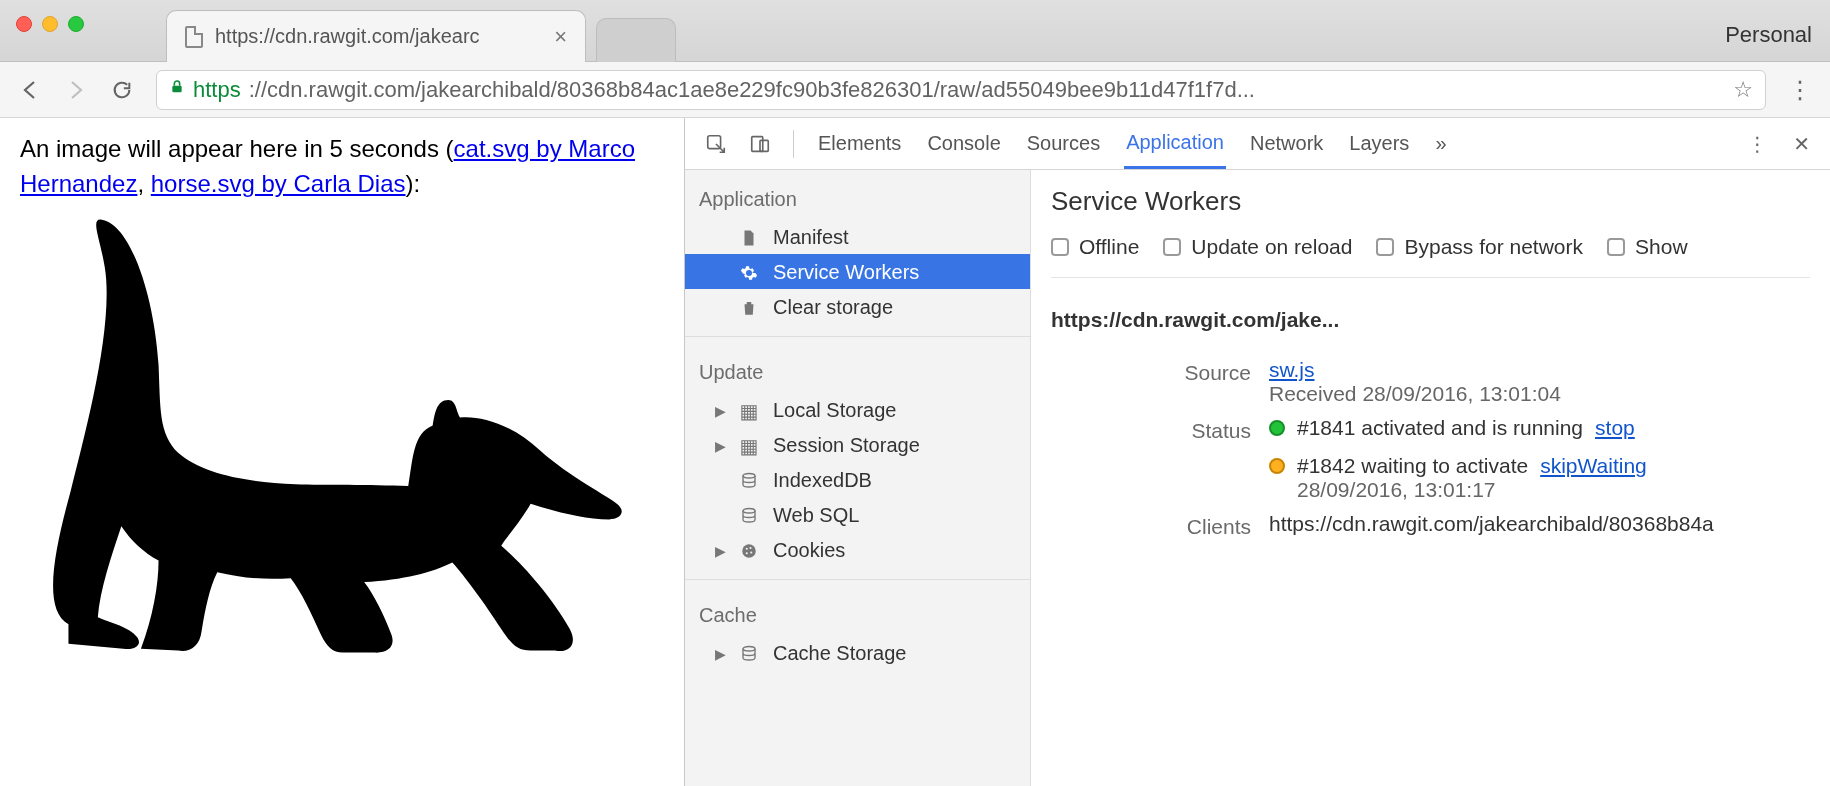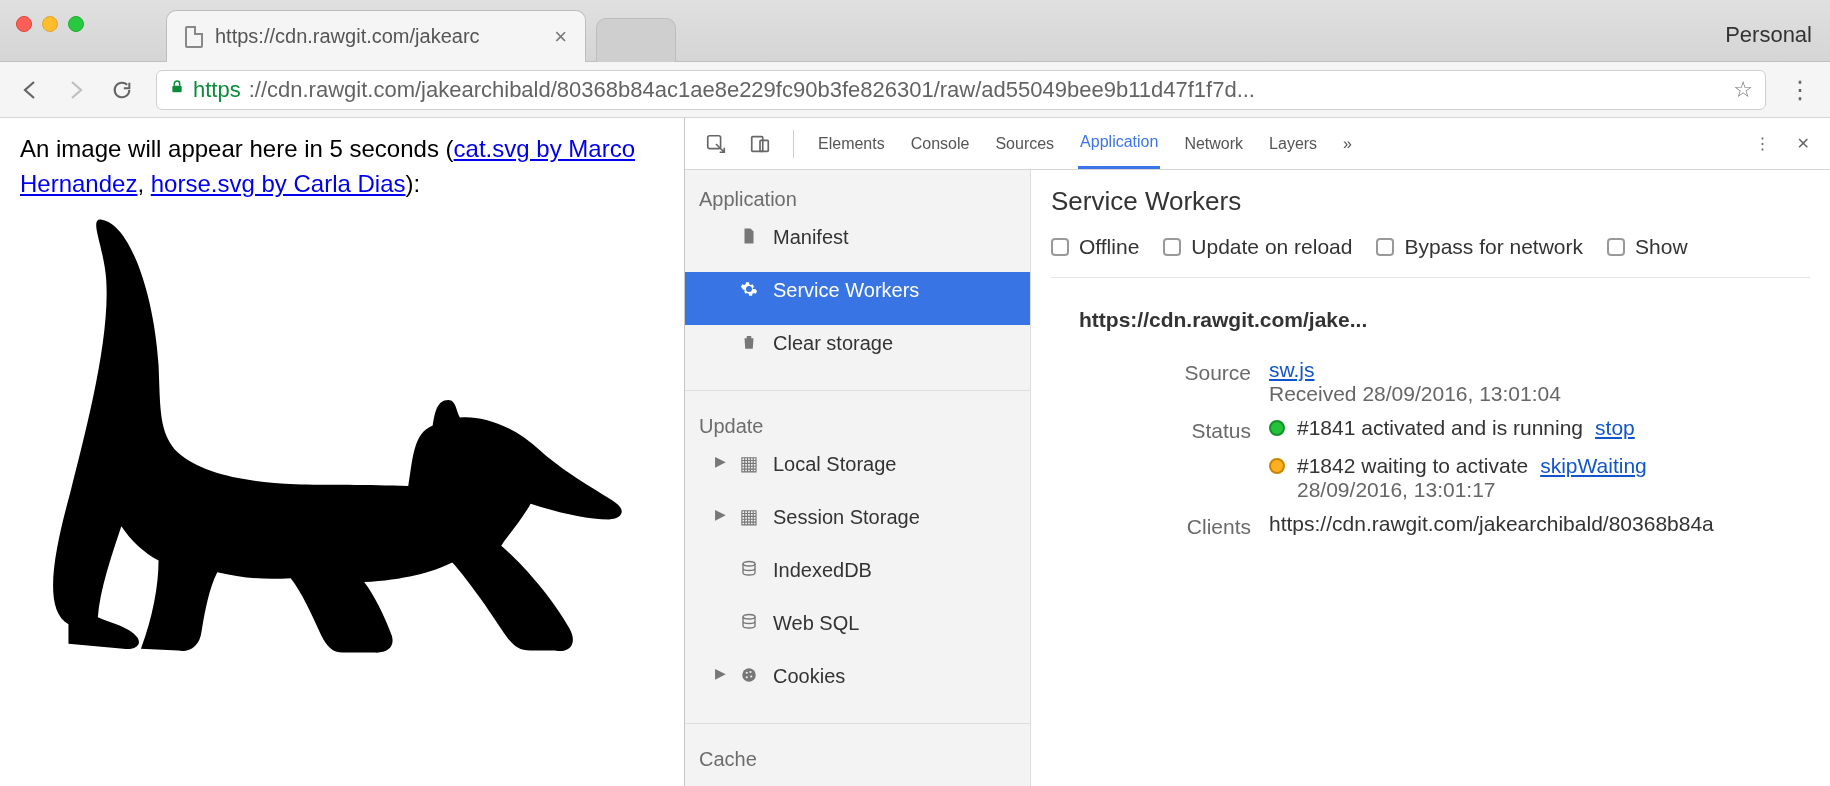--- a/index.html
+++ b/index.html
@@ -33,45 +33,45 @@
 .main { display: flex; height: calc(786px - 62px - 56px); }
 
 
 .page { width: 684px; padding: 14px 20px; font-family: Georgia, 'Times New Roman', serif; font-size: 24px; color: #000; line-height: 1.45; }
 .page a { color: #0000ee; text-decoration: underline; }
 .cat-wrap { margin-top: 6px; }
 .cat-wrap svg { width: 610px; height: 470px; display: block; }
 
 
 .devtools { flex: 1; border-left: 1px solid #c7c7c7; display: flex; flex-direction: column; background: #fff; overflow:hidden;}
-.dt-tabs { height: 52px; border-bottom: 1px solid #d6d6d6; display: flex; align-items: center; padding: 0 20px; gap: 22px; font-size: 16px; color: #555; }
+.dt-tabs { height: 52px; border-bottom: 1px solid #d6d6d6; display: flex; align-items: center; padding: 0 20px; gap: 22px; font-size: 20px; color: #555; }
 .dt-tabs .sep { width:1px; height:28px; background:#ccc; }
 .dt-tab { padding: 0 2px; height: 100%; display: flex; align-items: center; }
 .dt-tab.active { color: #3b73e8; border-bottom: 3px solid #3b73e8; }
 .dt-icon { width:22px; height:22px; }
 .dt-right { margin-left: auto; display: flex; align-items: center; gap: 26px; color: #666; }
 
 .dt-body { flex: 1; display: flex; overflow:hidden;}
 .sidebar { width: 346px; background: #f3f3f3; border-right: 1px solid #ddd; overflow: hidden; }
 .sb-sec { padding: 10px 0 6px; }
 .sb-head { padding: 8px 14px; font-size: 20px; color: #6d6d6d; }
-.sb-item { display: flex; gap: 14px; padding: 7px 14px 23px 30px; font-size: 20px; color: #333; }
+.sb-item { display: flex; align-items: center; gap: 14px; padding: 7px 14px 5px 30px; font-size: 20px; color: #333; }
 .sb-item.sel { background: #3874e4; color: #fff; }
 .sb-item .arrow { width: 10px; color: #777; font-size: 14px; display:inline-block; text-align:center;}
 .sb-item.sel .arrow { color: #fff; }
 .sb-icon { width: 20px; height: 20px; display:inline-flex; align-items:center; justify-content:center; color:#777;}
 .sb-item.sel .sb-icon { color: #fff; }
 .sb-sep { height: 1px; background: #ddd; margin: 6px 0; }
 
 .panel { flex: 1; padding: 16px 20px 0 20px; font-size: 21px; color: #333; overflow:hidden;}
 .panel h2 { font-size: 26px; font-weight: 400; color: #333; margin-bottom: 18px; }
 .checks { display: flex; gap: 24px; align-items: center; margin-bottom: 18px; white-space: nowrap; overflow:hidden;}
 .chk { display: flex; align-items: center; gap: 10px; color: #333; }
 .chk .box { width: 18px; height: 18px; border: 2px solid #999; border-radius: 4px; background:#fff;}
-.panel .origin-row { display:flex; align-items:center; gap: 30px; padding: 14px 0; margin-left: 28px;}
+.panel .origin-row { display:flex; align-items:center; gap: 30px; padding: 14px 0;}
 .origin-row .origin { font-weight: 700; white-space:nowrap; overflow:hidden; text-overflow:ellipsis; flex:0 0 335px;}
 .origin-row .links { display:flex; gap:20px; }
 .linkb { color: #1155cc; text-decoration: underline; cursor: pointer; }
 .kv { display: grid; grid-template-columns: 200px 1fr; row-gap: 10px; column-gap: 18px; align-items:start; margin-top: 12px;}
 .kv .k { text-align: right; color: #6a6a6a; padding-top:3px;}
 .v-line { display: flex; align-items: center; gap: 12px; flex-wrap: wrap; }
 .statusdot { width: 16px; height: 16px; border-radius: 50%; border: 2px solid #7c7c00; }
 .statusdot.green { background: #22c33a; border-color: #159028; }
 .statusdot.orange { background: #ffb020; border-color: #c88400; }
 .muted { color: #666; }

